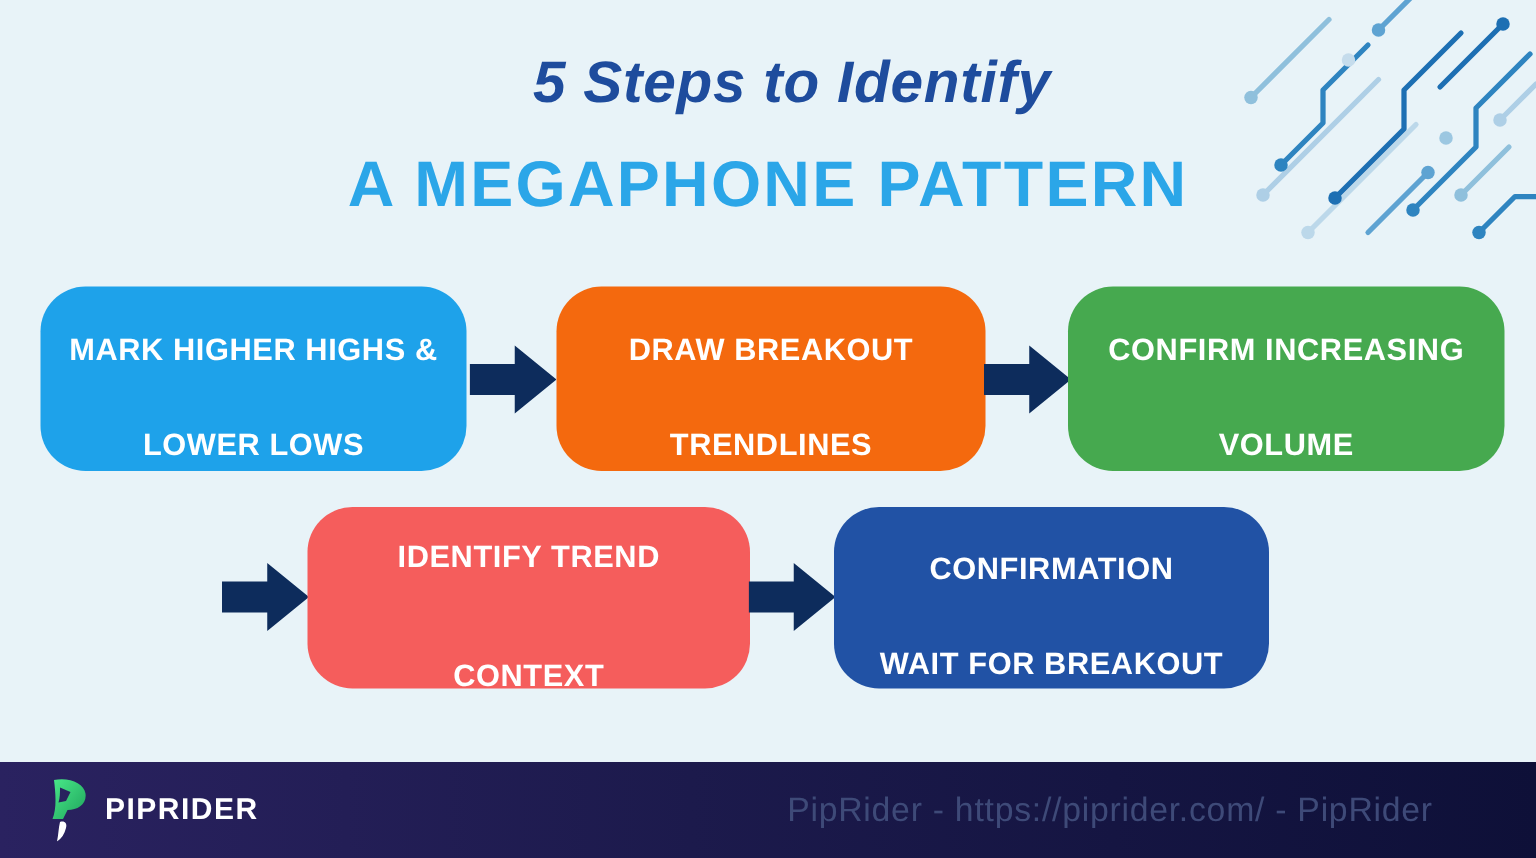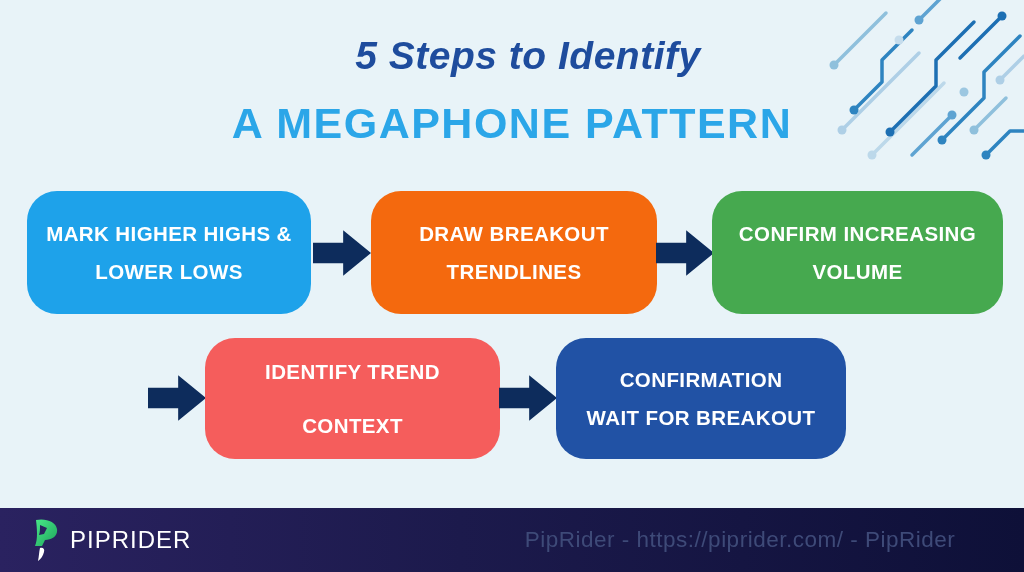--- a/index.html
+++ b/index.html
@@ -20,21 +20,21 @@
     margin-top:19px;
   }
   
   .circuit{position:absolute;top:0;right:0;width:200px;height:168px;}
   
   .step{
     position:absolute;border-radius:30px;color:#fff;
     display:flex;flex-direction:column;justify-content:center;align-items:center;
     text-align:center;font-weight:700;font-size:20.5px;letter-spacing:.4px;
   }
-  .step span{display:block;line-height:38px;}
+  .step span{display:block;line-height:38px;margin-top:25px;}
   .arrow{
     position:absolute;width:58px;height:54px;
     background:var(--arrow,#0d2c5c);
     -webkit-clip-path:polygon(0 31%,52% 31%,52% 8%,100% 50%,52% 92%,52% 69%,0 69%);
     clip-path:polygon(0 31%,52% 31%,52% 8%,100% 50%,52% 92%,52% 69%,0 69%);
   }
   
   #step-0{left:27px;  top:191px;width:284px;height:123px;}
   #arrow-0{left:313px;top:226px;}
   #step-1{left:371px; top:191px;width:286px;height:123px;}
@@ -45,21 +45,21 @@
   #step-3{left:205px; top:338px;width:295px;height:121px;}
   #arrow-3{left:499px;top:371px;}
   #step-4{left:556px; top:338px;width:290px;height:121px;}
   
   .footer{
     position:absolute;left:0;bottom:0;width:1024px;height:64px;
     background:linear-gradient(90deg,#2a2260 0%,#1c1a4c 45%,#0e1038 100%);
     display:flex;align-items:center;
   }
   .brand{display:flex;align-items:center;gap:10px;margin-left:30px;}
-  .brand-name{color:#fff;font-weight:400;font-size:24px;letter-spacing:1px;}
+  .brand-name{color:#fff;font-weight:700;font-size:20px;letter-spacing:1px;}
   .credit{
     position:absolute;left:470px;right:14px;text-align:center;
     color:var(--credit,#3e4a78);font-weight:400;font-size:22.5px;letter-spacing:.5px;
   }
 </style>
 </head>
 <body>
 
 <div class="title-wrap">
   <div class="title-line1">5 Steps to Identify</div>

